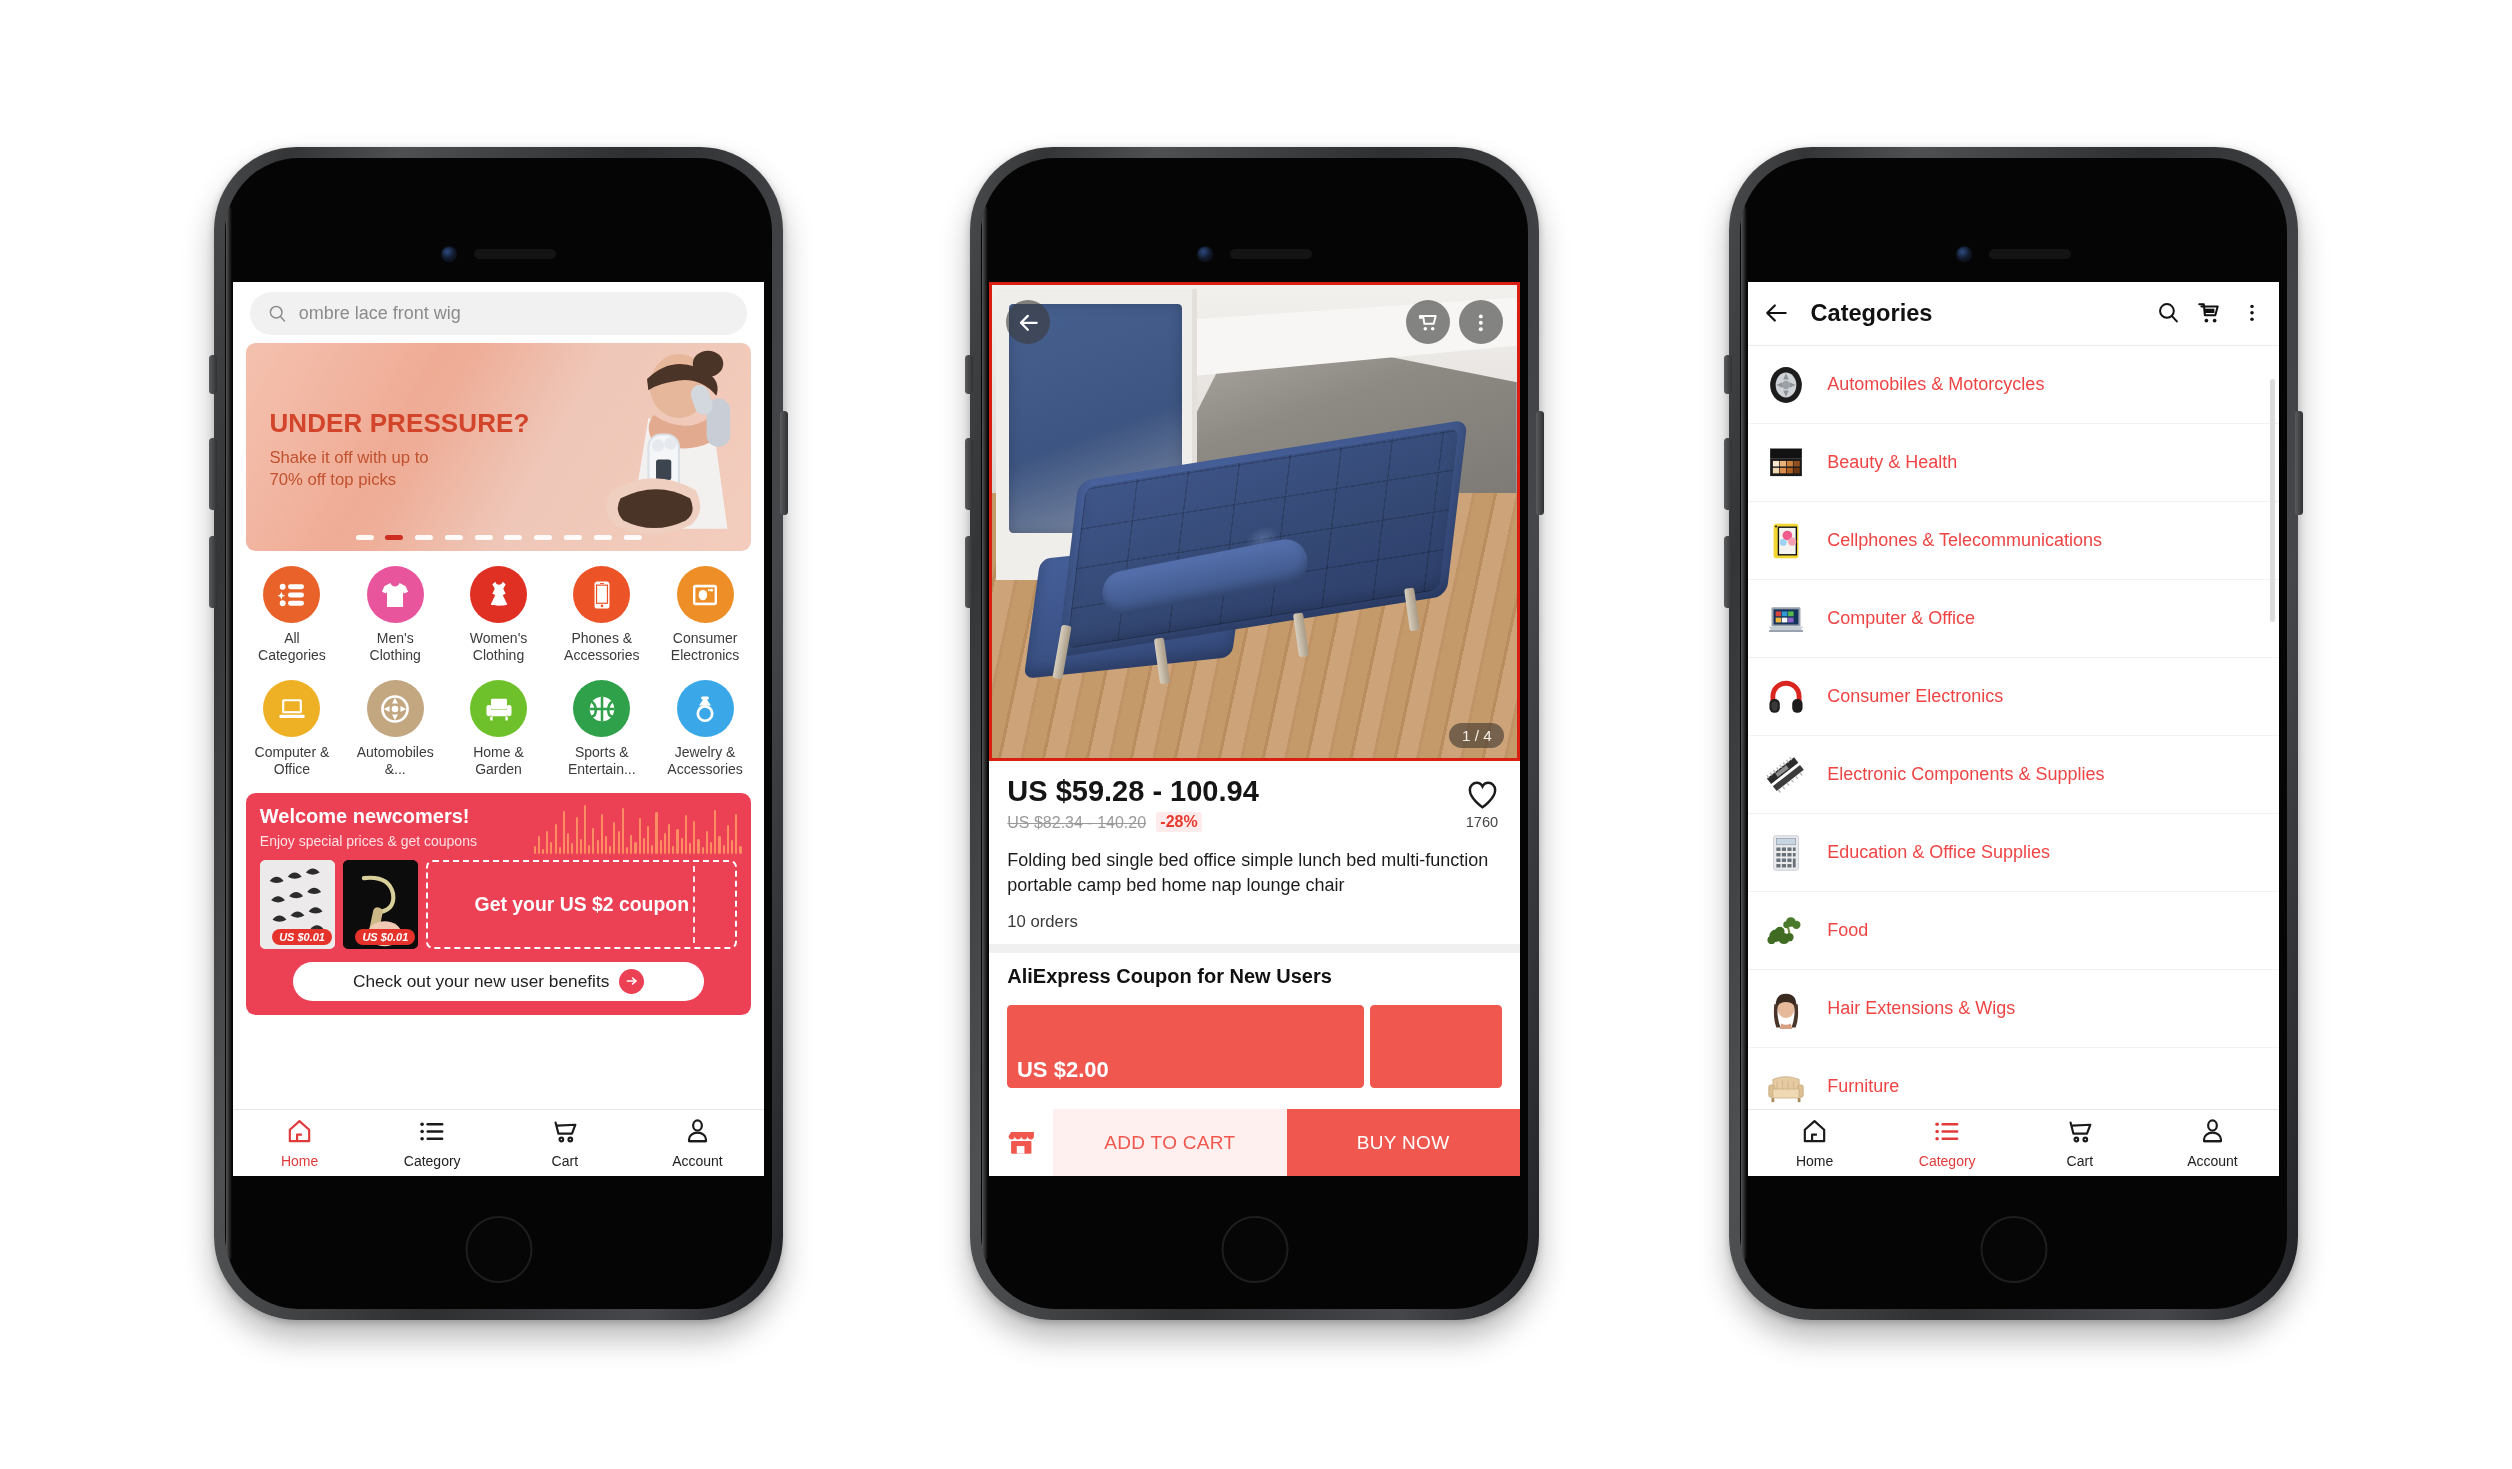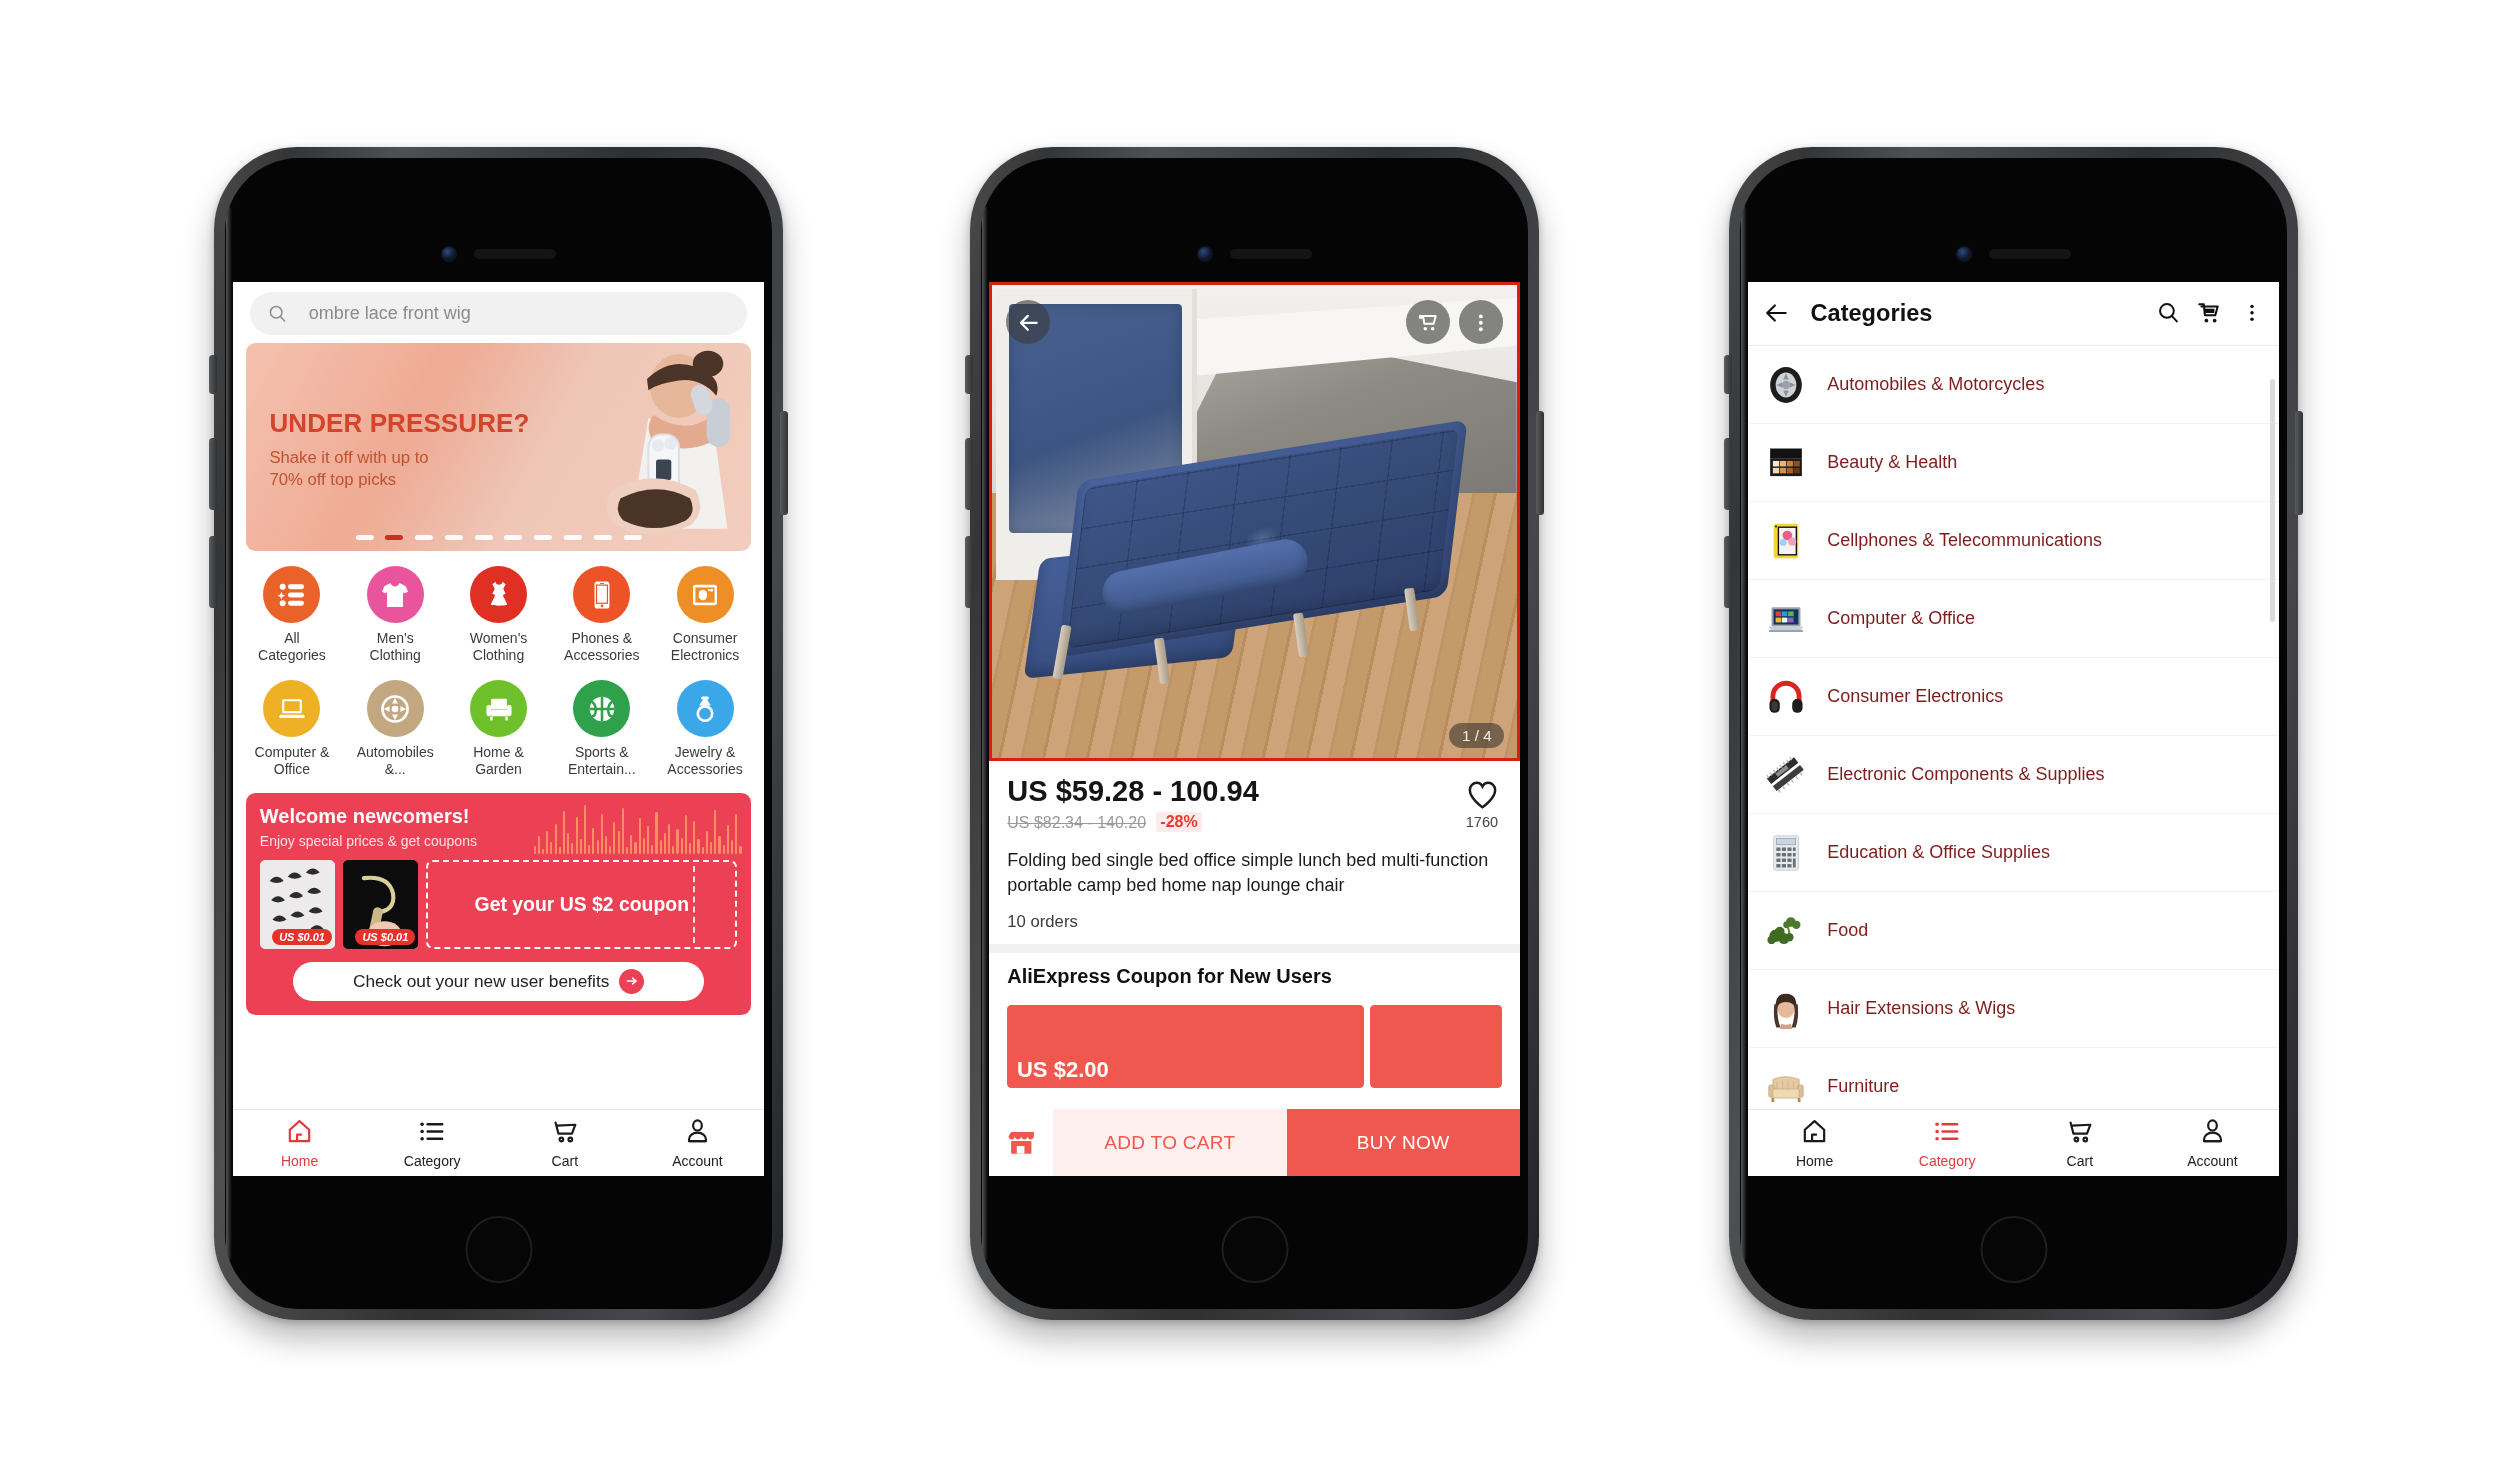--- a/index.html
+++ b/index.html
@@ -73,21 +73,21 @@
   #phone3 { left: 1729px; top: 147px; }
 
   
   .app { width: 100%; height: 100%; display: flex; flex-direction: column; background:#fff; }
   .app-body { flex: 1; overflow: hidden; position: relative; }
 
   
   .searchbar-wrap { padding: 9.7px 16.7px 8.3px 16.7px; background: #fff; }
   .searchbar {
     height: 43px; border-radius: 23.6px; background: #f1f1f1;
-    display: flex; align-items: center; padding: 0 16.7px; gap: 21px;
+    display: flex; align-items: center; padding: 0 16.7px; gap: 11px;
   }
   .search-text { color: #8b8b8b; font-size: 18px; }
   .hero {
     margin: 0 12.5px; height: 208px; border-radius: 9.7px; overflow: hidden; position: relative;
     background: linear-gradient(120deg,#f2b49e 0%, #efa992 32%, #edbfae 58%, #f3cdbd 100%);
   }
   .hero-sheen {
     position:absolute; inset:0;
     background: linear-gradient(118deg, rgba(255,255,255,.18) 0%, rgba(255,255,255,0) 38%, rgba(255,255,255,.12) 60%, rgba(255,255,255,0) 100%);
   }
@@ -239,21 +239,21 @@
     height: 64px; display: flex; align-items: center; gap: 15.3px; padding: 0 15.3px;
     border-bottom: 0.7px solid #ececec; background: #fff;
   }
   .topbar-title { font-size: 23.6px; font-weight: 700; color: #111; flex: 1; margin-left: 5.6px; }
   .cat-list { position: relative; height: 100%; overflow: hidden; background: #fff; }
   .cat-row {
     height: 78px; display: flex; align-items: center; gap: 21px; padding: 0 18px;
     border-bottom: 0.7px solid #f2f2f2;
   }
   .cat-thumb { width: 40px; height: 40px; flex: 0 0 40px; display:flex; align-items:center; justify-content:center; }
-  .cat-name { font-size: 18px; color: #7f1d1d; }
+  .cat-name { font-size: 18px; color: #ef4444; }
   .scrollbar {
     position: absolute; right: 3.5px; top: 33px; width: 4.9px; height: 243px;
     background: #dcdcdc; border-radius: 2.8px;
   }
 </style>
 </head>
 <body>
 
 <div class="stage">
 

